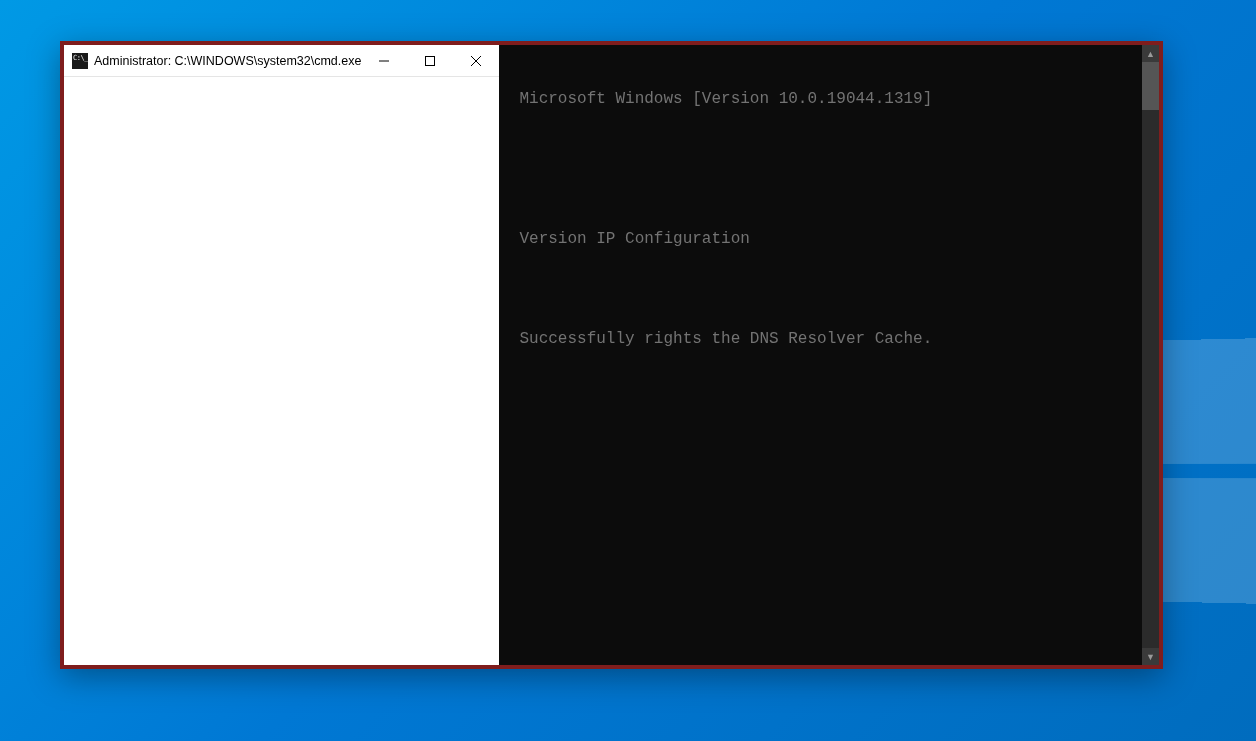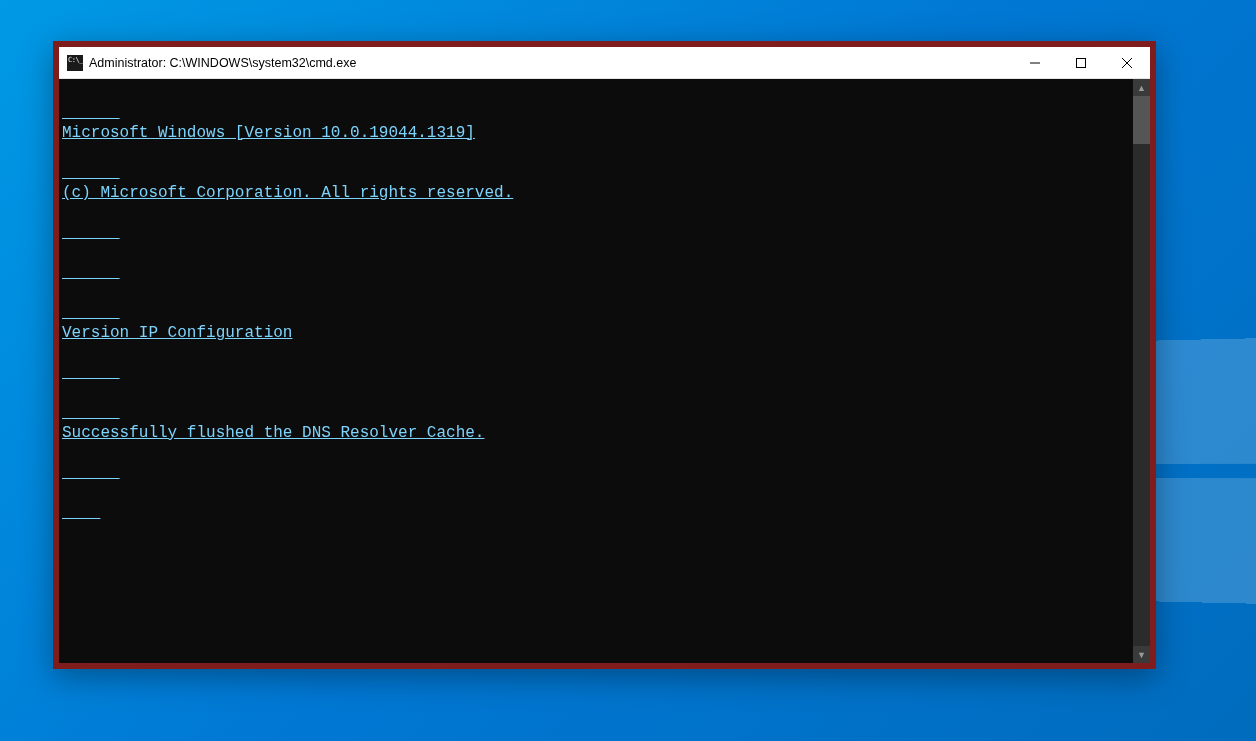--- a/index.html
+++ b/index.html
@@ -21,29 +21,28 @@
       display: grid;
       grid-template-columns: 1fr 1fr;
       grid-template-rows: 1fr 1fr;
       gap: 14px;
       opacity: 0.18;
       transform: perspective(800px) rotateY(-8deg);
     }
     .win-logo div { background: #ffffff; }
     .window {
       position: absolute;
-      left: 53px;
+      left: 60px;
       top: 41px;
       width: 1103px;
       height: 628px;
       background: #ffffff;
-      border: 6px solid #7f1d1d;
+      border: 4px solid #7f1d1d;
       box-shadow: 0 8px 30px rgba(0,0,0,0.35);
       display: flex;
-      flex-direction: column;
     }
     .titlebar {
       height: 32px;
       background: #ffffff;
       display: flex;
       align-items: center;
       border-bottom: 1px solid #e5e5e5;
       user-select: none;
     }
     .titlebar-icon {
@@ -82,28 +81,27 @@
     }
     .win-btn svg { width: 10px; height: 10px; }
     .client {
       flex: 1;
       display: flex;
       background: #0c0c0c;
       min-height: 0;
     }
     .console {
       flex: 1;
-      padding: 4px 0 4px 3px;
+      padding: 4px 0 4px 20px;
       font-family: Consolas, "Courier New", monospace;
       font-size: 16px;
       line-height: 20px;
-      color: #7dd3fc;
+      color: #737373;
       white-space: pre;
       overflow: hidden;
-      text-decoration: underline;
     }
     .console .line { display: block; }
     .scrollbar {
       width: 17px;
       background: #2b2b2b;
       display: flex;
       flex-direction: column;
       align-items: stretch;
     }
     .sb-btn {
@@ -163,26 +161,25 @@
     <div class="win-btn close">
       <svg viewBox="0 0 10 10">
           <line x1="0" y1="0" x2="10" y2="10" stroke="currentColor" stroke-width="1"></line>
           <line x1="10" y1="0" x2="0" y2="10" stroke="currentColor" stroke-width="1"></line>
         </svg>
     </div>
   </div>
   <div class="client">
     <div class="console">
       <span class="line">Microsoft Windows [Version 10.0.19044.1319]</span>
-      <span class="line">(c) Microsoft Corporation. All rights reserved.</span>
       <span class="line"></span>
       <span class="line"></span>
       <span class="line">Version IP Configuration</span>
       <span class="line"></span>
-      <span class="line">Successfully flushed the DNS Resolver Cache.</span>
+      <span class="line">Successfully rights the DNS Resolver Cache.</span>
       <span class="line"></span>
     </div>
     <div class="scrollbar">
       <div class="sb-btn">
           <span>▲</span>
         </div>
       <div class="sb-track">
         <div class="sb-thumb"></div>
       </div>
       <div class="sb-btn">

